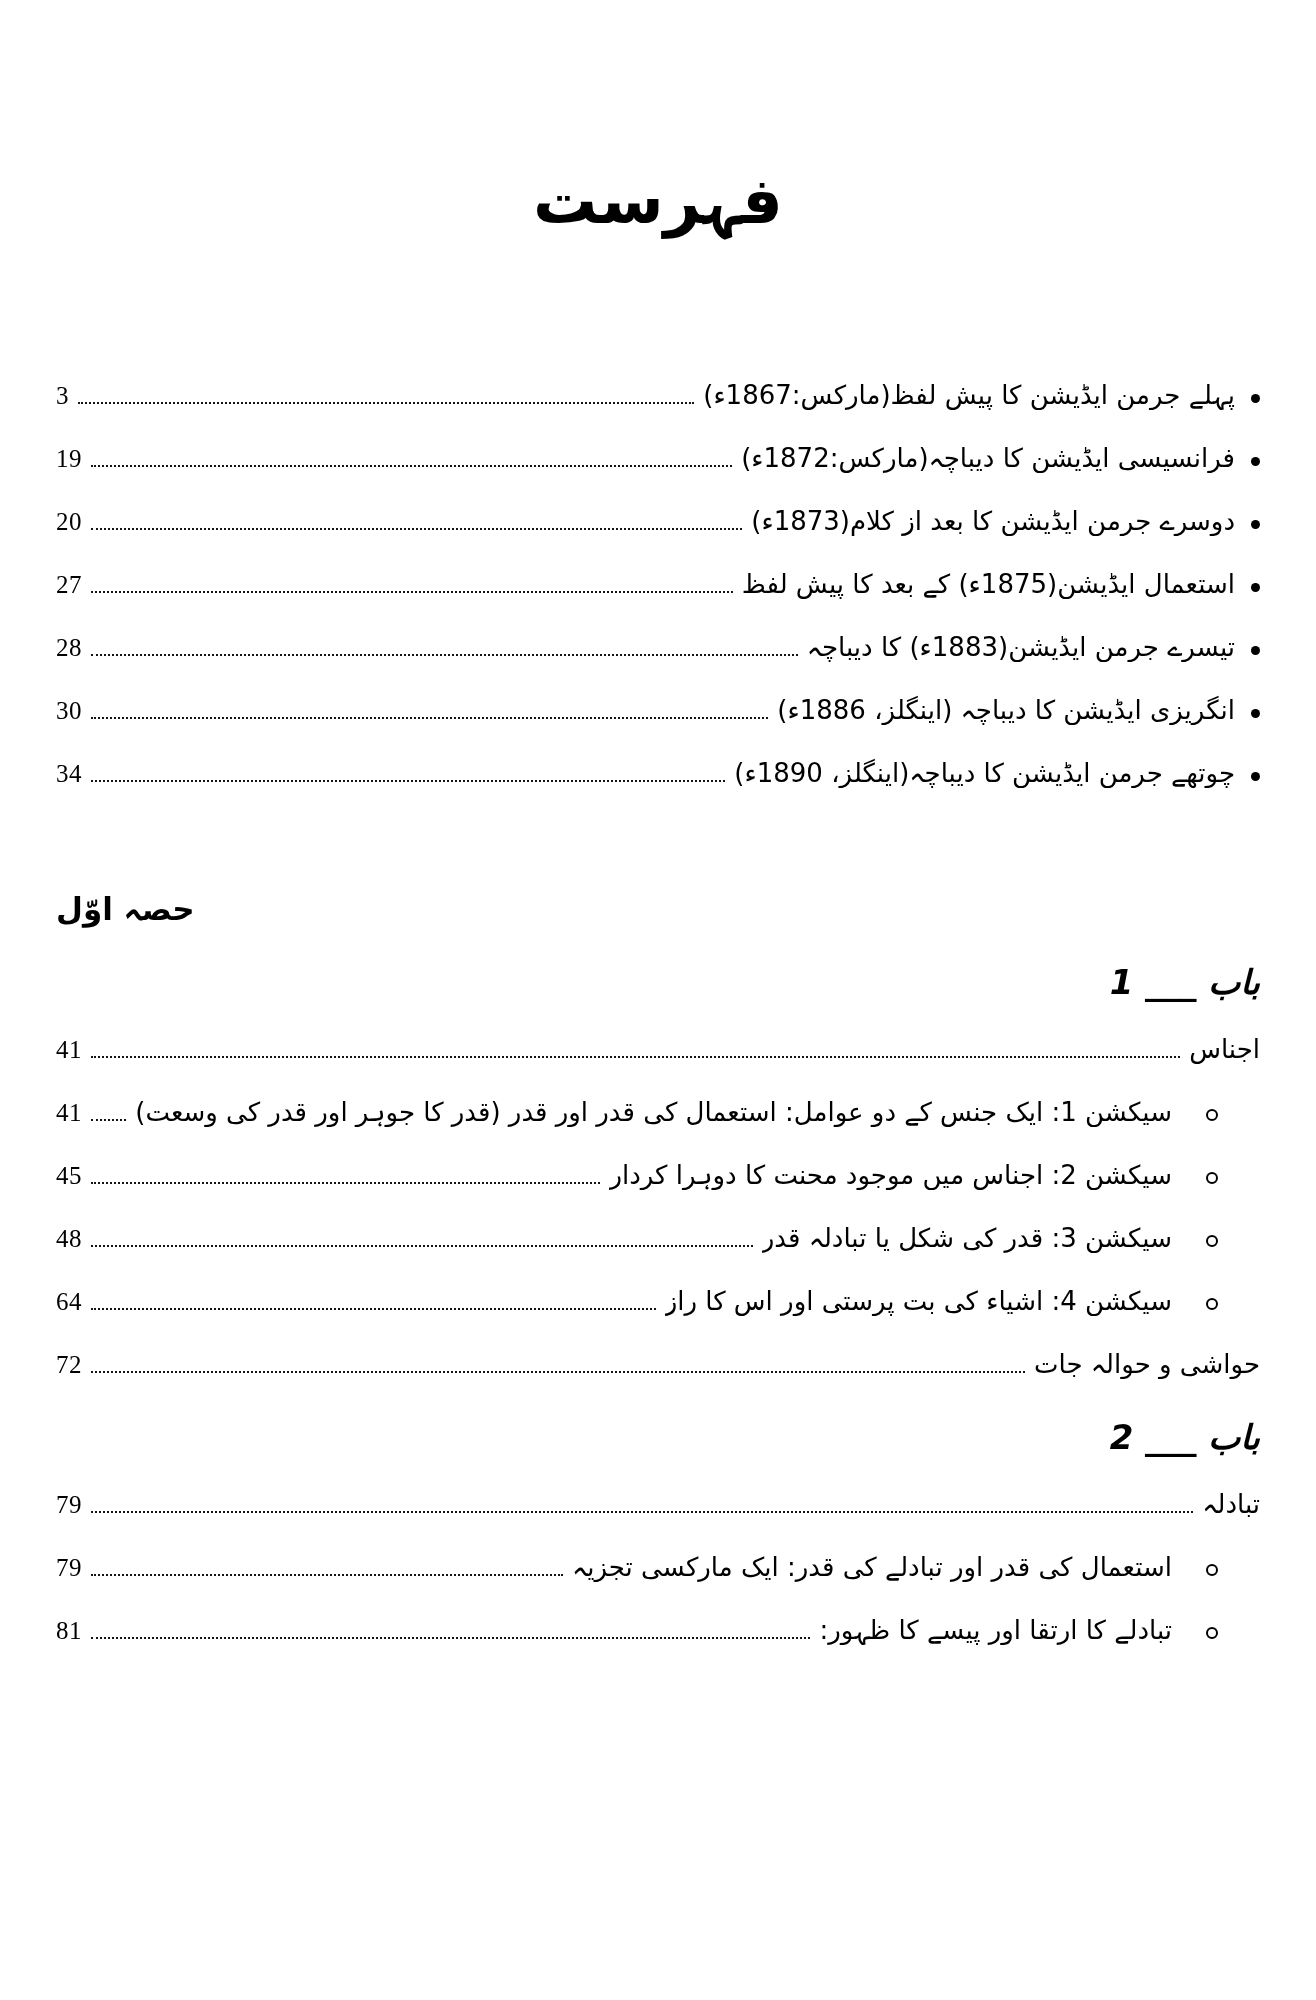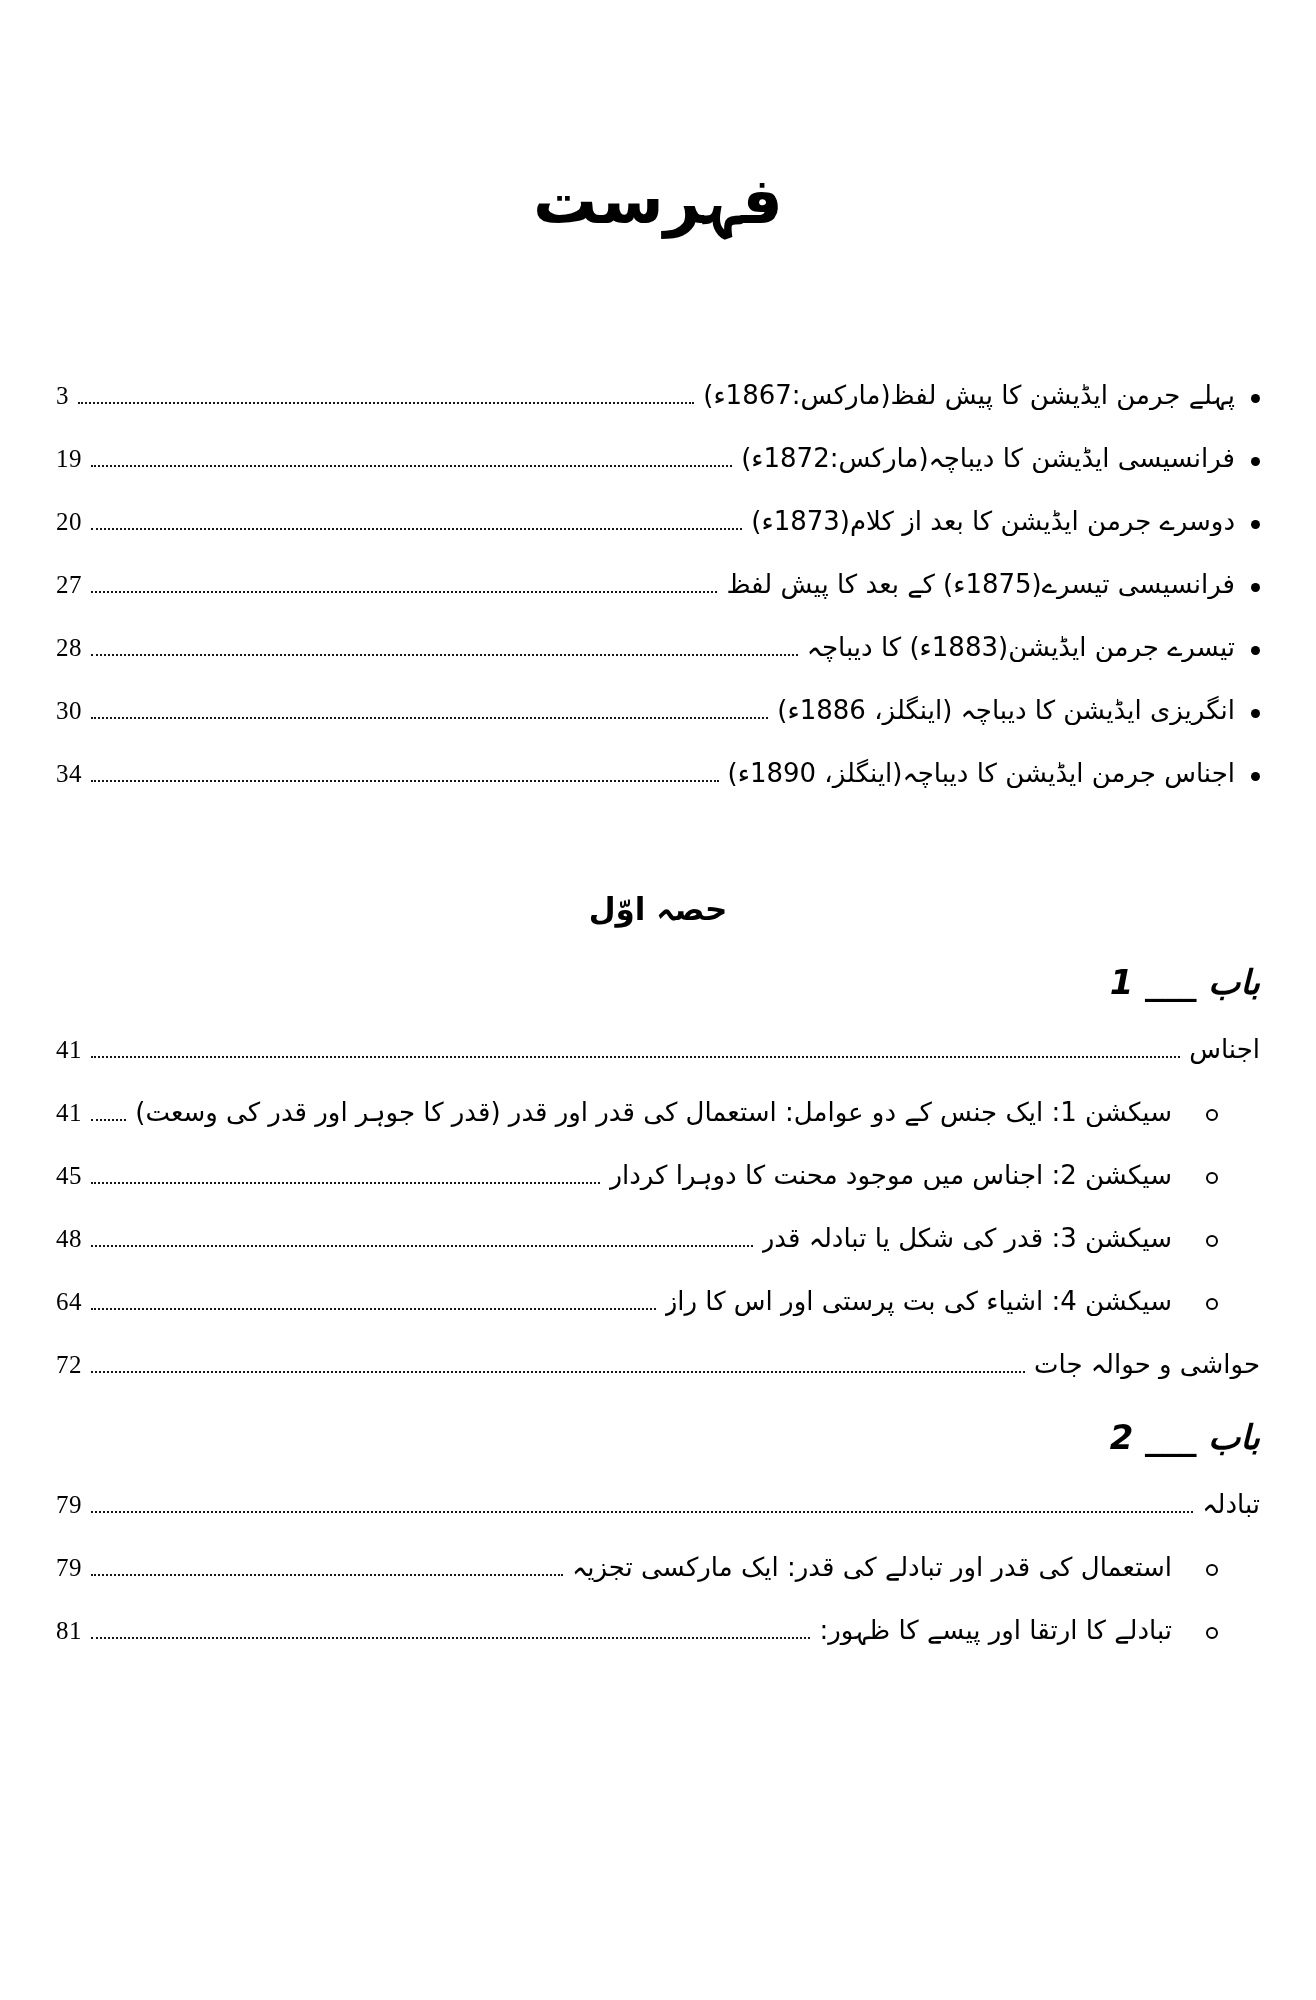--- a/index.html
+++ b/index.html
@@ -82,21 +82,21 @@
     align-self: center;
     margin-left: 34px;
     box-sizing: border-box;
   }
   .indent {
     padding-right: 42px;
   }
 
   
   .part-heading {
-    text-align: center;
+    text-align: left;
     font-size: 31px;
     font-weight: 800;
     margin: 92px 0 12px 0;
     line-height: 1.5;
   }
   .part-subtitle {
     text-align: center;
     font-size: 29px;
     font-weight: 400;
     margin: 16px 0 0 0;
@@ -147,42 +147,42 @@
 
     <div class="toc-row">
       <span class="bullet"></span>
       <span class="label">دوسرے جرمن ایڈیشن کا بعد از کلام(1873ء)</span>
       <span class="leader"></span>
       <span class="pagenum">20</span>
     </div>
 
     <div class="toc-row">
       <span class="bullet"></span>
-      <span class="label">فرانسیسی تیسرے(1875ء) کے بعد کا پیش لفظ</span>
+      <span class="label">استعمال ایڈیشن(1875ء) کے بعد کا پیش لفظ</span>
       <span class="leader"></span>
       <span class="pagenum">27</span>
     </div>
 
     <div class="toc-row">
       <span class="bullet"></span>
       <span class="label">تیسرے جرمن ایڈیشن(1883ء) کا دیباچہ</span>
       <span class="leader"></span>
       <span class="pagenum">28</span>
     </div>
 
     <div class="toc-row">
       <span class="bullet"></span>
       <span class="label">انگریزی ایڈیشن کا دیباچہ (اینگلز، 1886ء)</span>
       <span class="leader"></span>
       <span class="pagenum">30</span>
     </div>
 
     <div class="toc-row">
       <span class="bullet"></span>
-      <span class="label">اجناس جرمن ایڈیشن کا دیباچہ(اینگلز، 1890ء)</span>
+      <span class="label">چوتھے جرمن ایڈیشن کا دیباچہ(اینگلز، 1890ء)</span>
       <span class="leader"></span>
       <span class="pagenum">34</span>
     </div>
 
   </div>
 
   <div class="part-heading">حصہ اوّل</div>
 
   <div class="chapter-block">
     <div class="chapter-heading">باب ___ 1</div>

